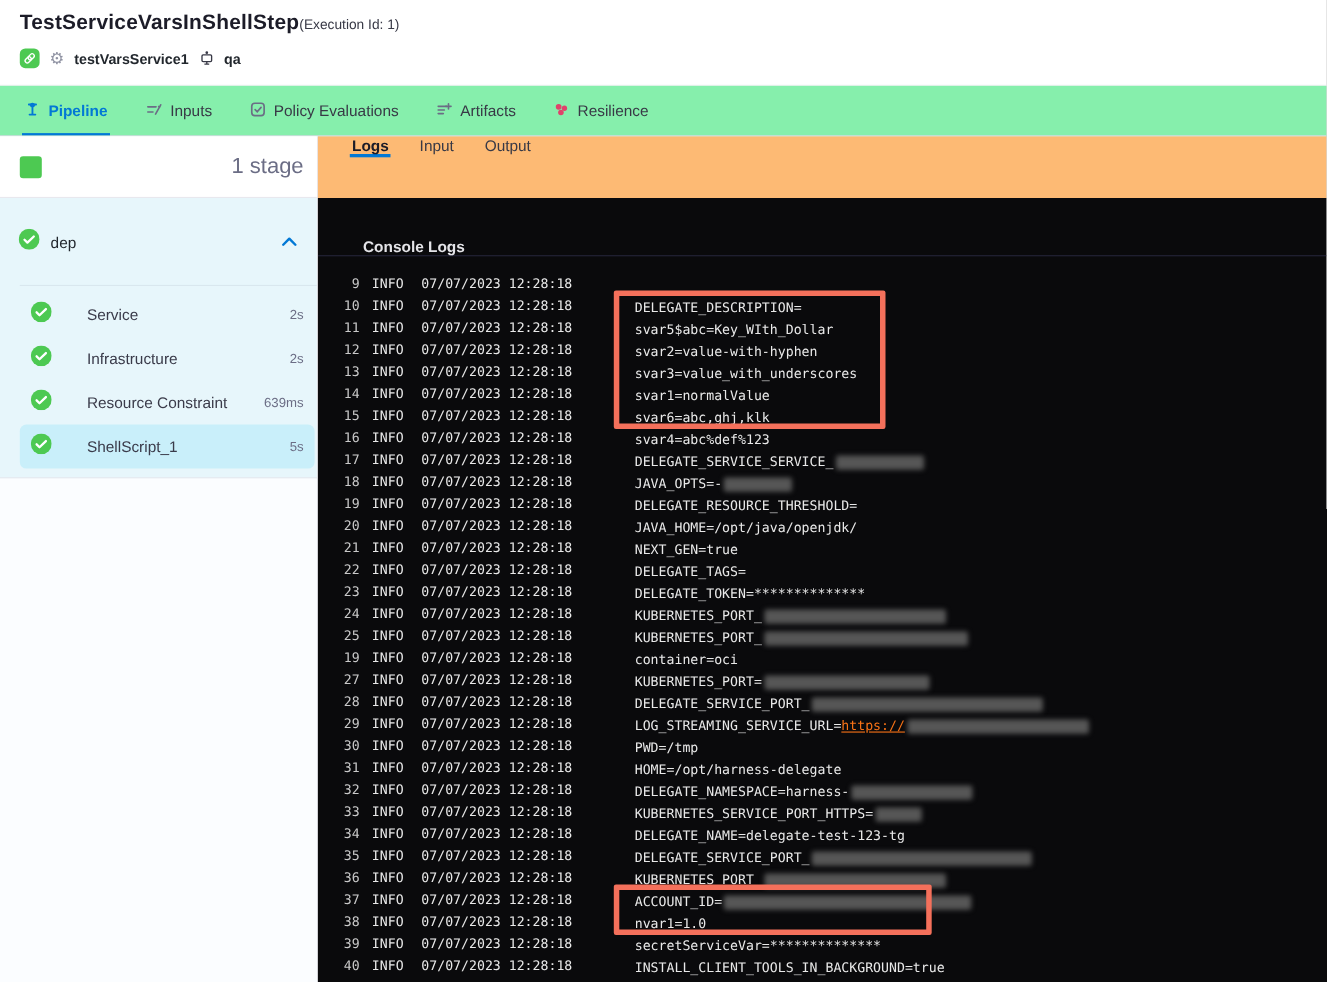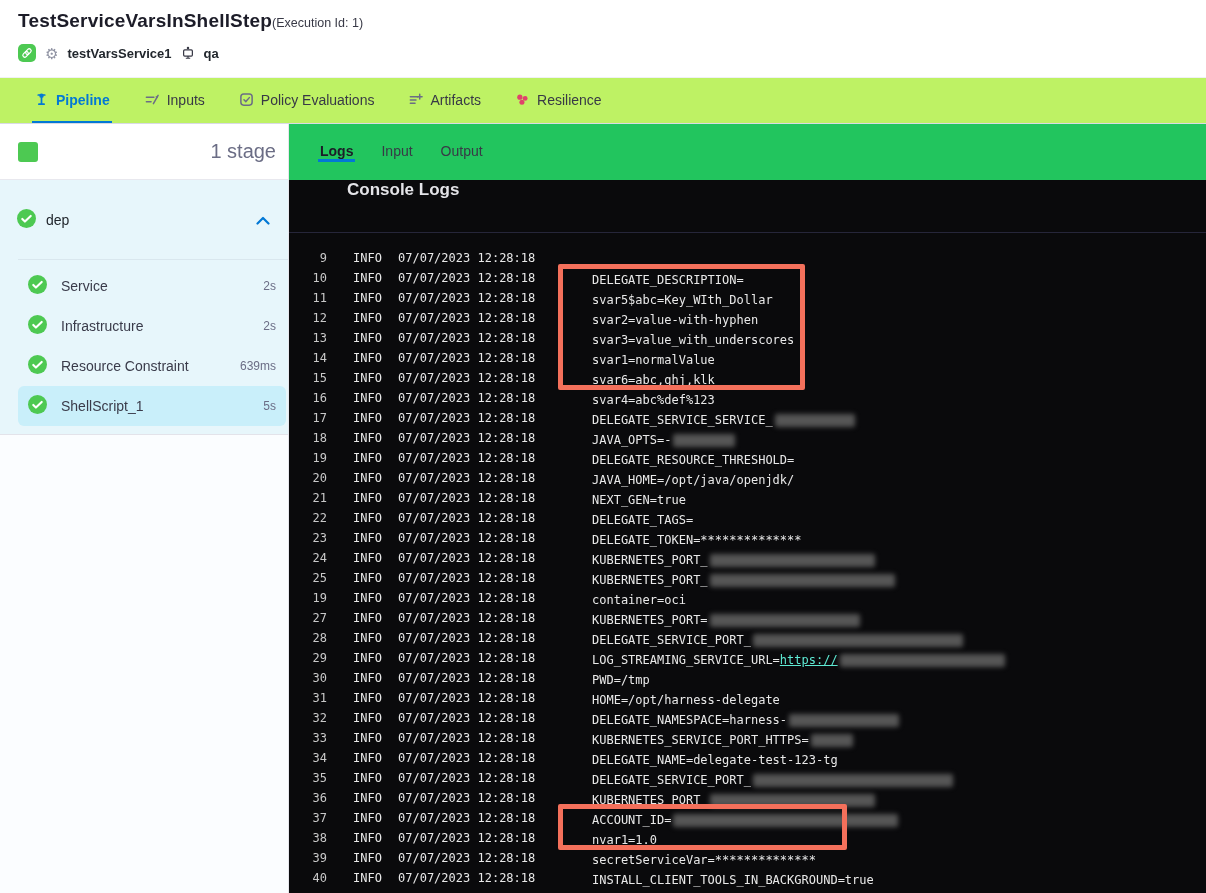--- a/index.html
+++ b/index.html
@@ -13,62 +13,62 @@
   .exec-id { font-size:12.5px; color:#383946; }
   .meta-row { display:flex; align-items:center; gap:9px; margin-top:12px; }
   .svc-badge { width:18px; height:18px; border-radius:5px; background:#4dc952;
     display:flex; align-items:center; justify-content:center; }
   .gear { color:#9093a3; font-size:15px; line-height:1; }
   .meta-name { font-size:13px; color:#22272d;font-weight:bold; }
   .env-ic { display:flex; }
 
   
   .tabbar { height:46px; border-bottom:1px solid #d9dae5; display:flex; align-items:stretch;
-    padding-left:32px; gap:30px; background:#bef264; }
+    padding-left:20px; gap:30px; background:#86efac; }
   .tab { display:flex; align-items:center; gap:7px; font-size:14px; color:#383946;
     cursor:pointer; border-bottom:2px solid transparent; padding:0 2px; }
   .tab.active { color:#0278d5; font-weight:bold; border-bottom:2px solid #0278d5; }
   .tab .ticon { display:flex; }
 
   
   .main { display:flex; height:769px; }
   .sidebar { width:289px; border-right:1px solid #e6e6ec; background:#fbfdff; display:flex; flex-direction:column; }
   .stage-row { height:56px; background:#fff; border-bottom:1px solid #e8e8ee;
     display:flex; align-items:center; justify-content:space-between; padding:0 12px 0 18px; }
   .stage-square { width:20px; height:20px; border-radius:3px; background:#4dc952; }
   .stage-count { font-size:20px; color:#6b6d85; }
   .dep-header { height:80px; background:#e7f6fb; display:flex; align-items:center;
     padding:0 18px 0 17px; gap:10px; position:relative; cursor:pointer; }
   .dep-header::after { content:""; position:absolute; left:18px; right:0; bottom:0; height:1px; background:#d9e7ee; }
   .dep-label { font-size:14px; color:#22272d; flex:1; }
   .steps { background:#e7f6fb; padding:6px 2px 8px 18px; border-bottom:1px solid #e3e3ea; }
-  .step { height:40px; display:flex; align-items:center; gap:14px; padding:0 10px; border-radius:6px; cursor:pointer; }
+  .step { height:40px; display:flex; align-items:center; gap:32px; padding:0 10px; border-radius:6px; cursor:pointer; }
   .step.selected { background:#c9effa;justify-content:flex-end; }
   .step-label { font-size:14px; color:#3a3b4a; flex:1; }
   .step-duration { font-size:12px; color:#6b6d85; }
   .sidebar-fill { flex:1; background:#fbfdff; }
 
   
   .content { flex:1; display:flex; flex-direction:column; }
-  .subtabs { height:56px; background:#22c55e; display:flex; align-items:center; gap:24px; padding-left:29px; }
+  .subtabs { height:56px; background:#fdba74; display:flex; align-items:flex-start; gap:24px; padding-left:29px; }
   .subtab { display:flex; align-items:center; font-size:14px; color:#383946; cursor:pointer;
     border-bottom:3px solid transparent; padding:0 2px; }
   .subtab.active { font-weight:bold; color:#1c1c28; border-bottom:3px solid #0278d5; }
 
   .console { flex:1; background:#0a0a0c; color:#e9e9e9; overflow:hidden; }
-  .console-header { height:53px; display:flex; align-items:flex-start; padding-left:58px;
-    border-bottom:1px solid #26263a; font-size:17px; font-weight:bold; color:#e4e4e8; }
+  .console-header { height:53px; display:flex; align-items:flex-end; padding-left:41px;
+    border-bottom:1px solid #26263a; font-size:14px; font-weight:bold; color:#e4e4e8; }
   .log-area { position:relative; padding:15px 0 0 11px;
     font-family:"DejaVu Sans Mono", monospace; font-size:12px; }
   .lrow { display:flex; align-items:center; height:20px; white-space:pre; }
   .ln { width:27px; text-align:right; color:#c9c9c9; }
-  .lv { width:45px; margin-left:26px; }
+  .lv { width:45px; margin-left:11px; }
   .tm { width:194px; }
   .msg { display:flex; align-items:center;margin-top:44px; }
-  .msg a { color:#5eead4; }
+  .msg a { color:#f97316; }
   .redact { display:inline-block; height:13px; border-radius:2px; background:#565656;
     filter:blur(2.5px); margin-left:2px; }
   .hlbox { position:absolute; left:269px; border:5px solid #f4705b; border-radius:2px; pointer-events:none; }
 </style>
 </head>
 <body>
 
 <div class="header">
   <div class="title-row">
     <span class="page-title">TestServiceVarsInShellStep</span>

